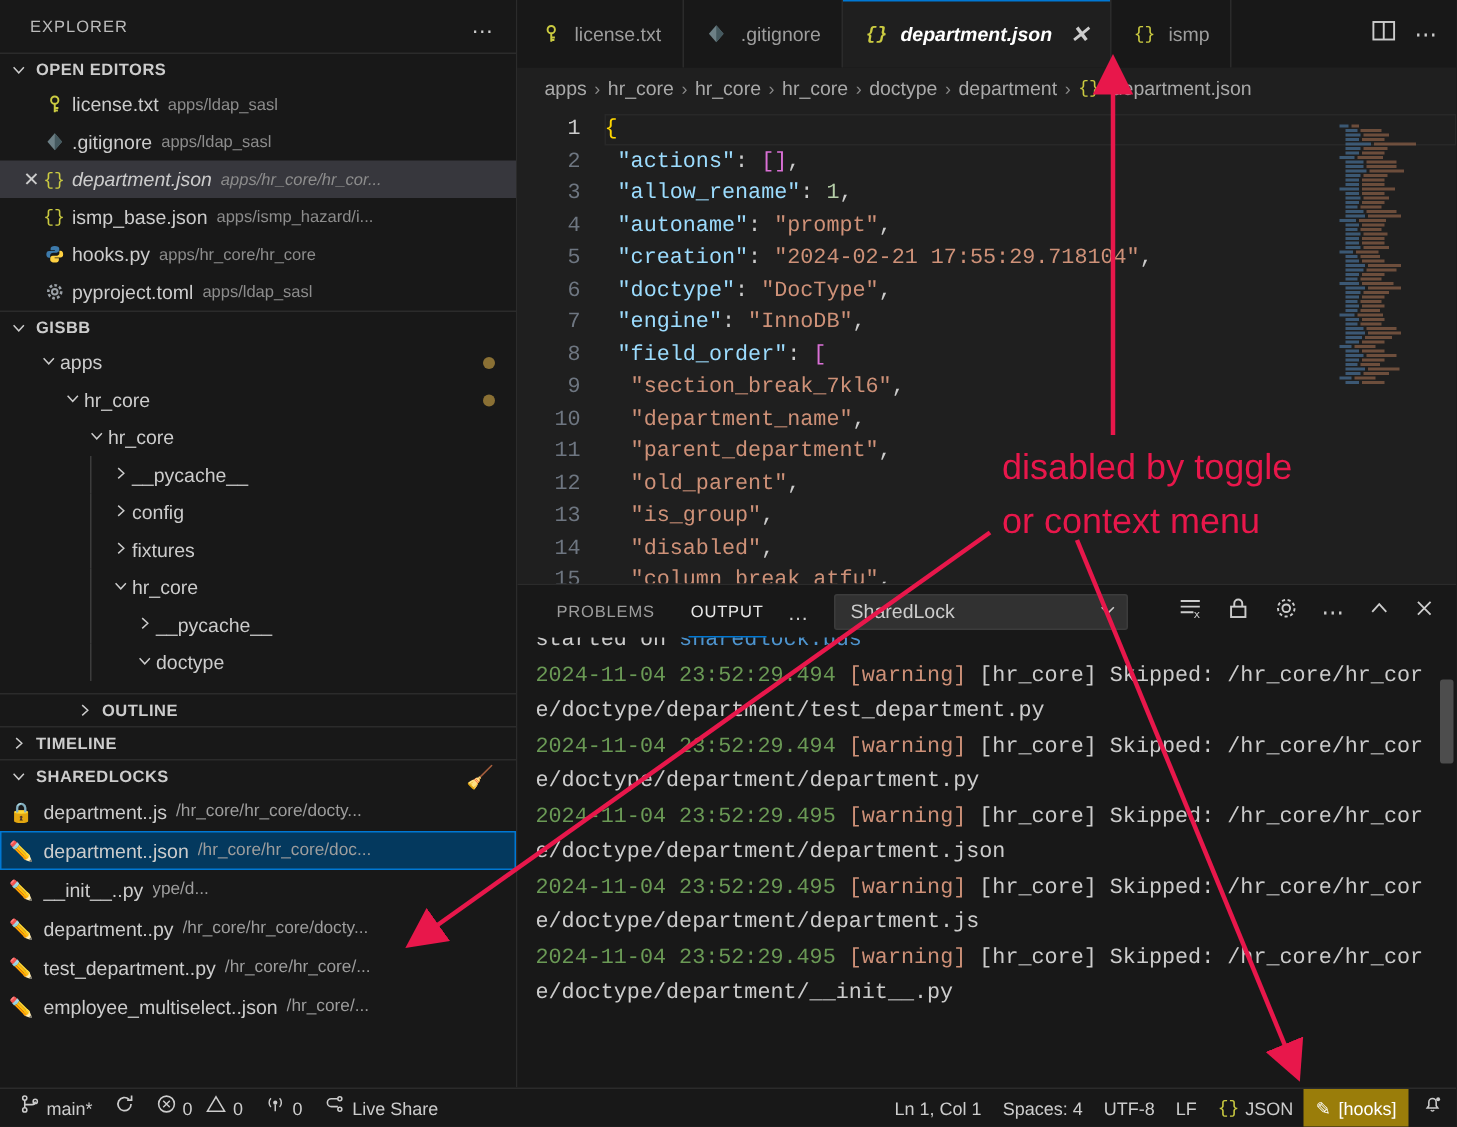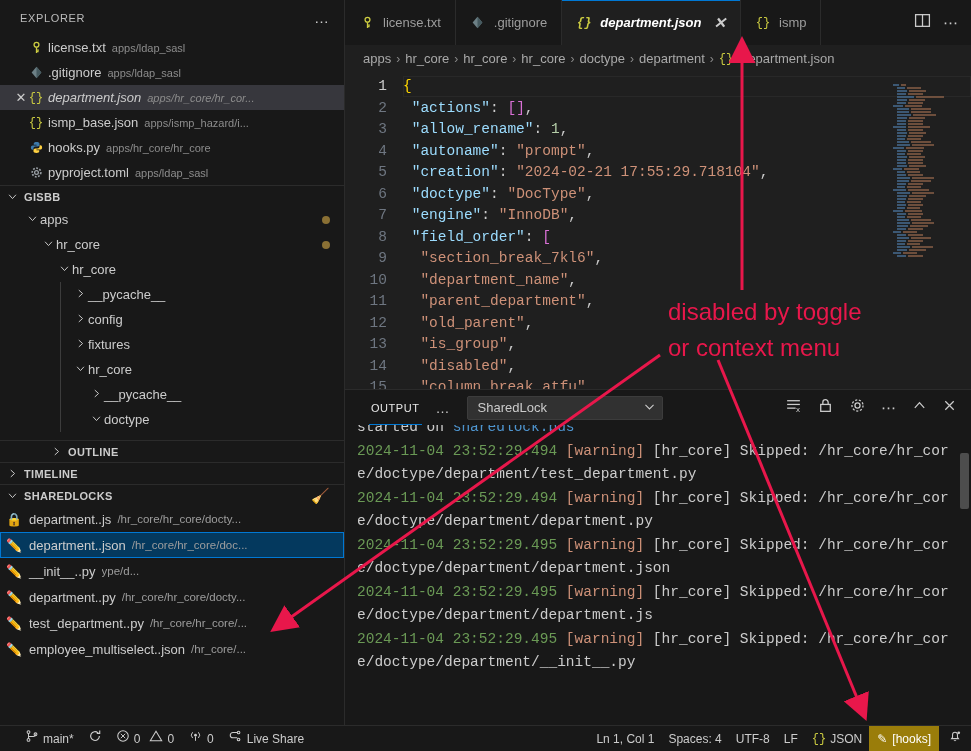--- a/index.html
+++ b/index.html
@@ -118,21 +118,21 @@
   .output-body { flex:1; overflow:hidden; padding:2px 0 0 12px; position:relative;
                  font-family:"Liberation Mono", monospace; font-size:14.5px; line-height:23.5px; color:#cccccc;}
   .o-date { color:#6a9955; }
   .o-warn { color:#ce9178; }
   .o-blue { color:#4e94ce; }
   .panel-scroll { position:absolute; right:2px; top:28px; width:9px; height:56px; background:#4d4d4d; border-radius:2px;}
 
   
   .statusbar { height:26px; background:#181818; display:flex; align-items:center;
                font-size:12px; color:#cccccc; border-top:1px solid #2b2b2b;}
-  .sb-left { display:flex; align-items:flex-start; gap:0; padding-left:18px; }
+  .sb-left { display:flex; align-items:flex-start; gap:0; padding-left:6px; }
   .sb-right { margin-left:auto; display:flex; align-items:center; }
   .sb-item { display:flex; align-items:center; gap:4px; padding:0 7px; height:26px; line-height:26px;}
   .sb-owned { background:#9a7d0a; color:#ffffff; padding:0 8px; height:26px; display:flex; align-items:center; gap:5px;}
   .sb-bell { padding: 0 9px; }
 
   
   .anno-layer { position:absolute; inset:0; pointer-events:none; z-index:60; }
   .anno-text { position:absolute; color:#e8174b; font-size:24px; line-height:29px; white-space:pre;}
 </style>
 </head>
@@ -141,20 +141,28 @@
 <div id="root">
   <div class="main-row">
 
     <div class="sidebar">
 
       <div class="sb-title">
         <span>EXPLORER</span>
         <span class="dots">…</span>
       </div>
 
+      <div class="section-header">
+        <span class="chev">
+          <svg width="11" height="11" viewBox="0 0 16 16">
+              <path d="M3 5.5 L8 11 L13 5.5" stroke="#cccccc" stroke-width="1.4" fill="none"></path>
+            </svg>
+        </span>
+        <span>OPEN EDITORS</span>
+      </div>
       <div id="oe-list">
           <div class="row">
             <span style="width: 28px; text-align: center; color: rgb(204, 204, 204); font-size: 13px; flex: 0 0 28px; padding-left: 14px;"></span>
             <span class="ico">
               <svg width="13" height="14" viewBox="0 0 16 16">
                 <circle cx="8" cy="4" r="3" stroke="#cbcb41" fill="none" stroke-width="1.6"></circle>
                 <path d="M8 7 V14 M8 10.5 H11 M8 12.5 H10.6" stroke="#cbcb41" stroke-width="1.6"></path>
               </svg>
             </span>
             <span class="name">license.txt</span>
@@ -489,20 +497,21 @@
             <div class="mm-line" style="padding-left: 6px;"><span class="mm-seg" style="width: 10px; background: rgb(78, 124, 168);"></span><span class="mm-seg" style="width: 17px; background: rgb(157, 107, 78);"></span></div>
             <div class="mm-line" style="padding-left: 2px;"><span class="mm-seg" style="width: 8px; background: rgb(78, 124, 168);"></span><span class="mm-seg" style="width: 14px; background: rgb(157, 107, 78);"></span></div>
             <div class="mm-line" style="padding-left: 6px;"><span class="mm-seg" style="width: 9px; background: rgb(78, 124, 168);"></span><span class="mm-seg" style="width: 15px; background: rgb(157, 107, 78);"></span></div>
           </div>
         <div class="edit-scrollbar"></div>
       </div>
 
       <div class="panel">
         <div class="panel-tabs">
           <div id="ptabs-holder" style="display:flex;align-items:center;">
+              <div class="ptab">PROBLEMS</div>
               <div class="ptab active">OUTPUT</div>
             </div>
           <span class="pmore">…</span>
           <div class="pselect">
             <span>SharedLock</span>
             <span>
               <svg width="13" height="13" viewBox="0 0 16 16">
                   <path d="M3 6 L8 11 L13 6" stroke="#cccccc" stroke-width="1.3" fill="none"></path>
                 </svg>
             </span>

